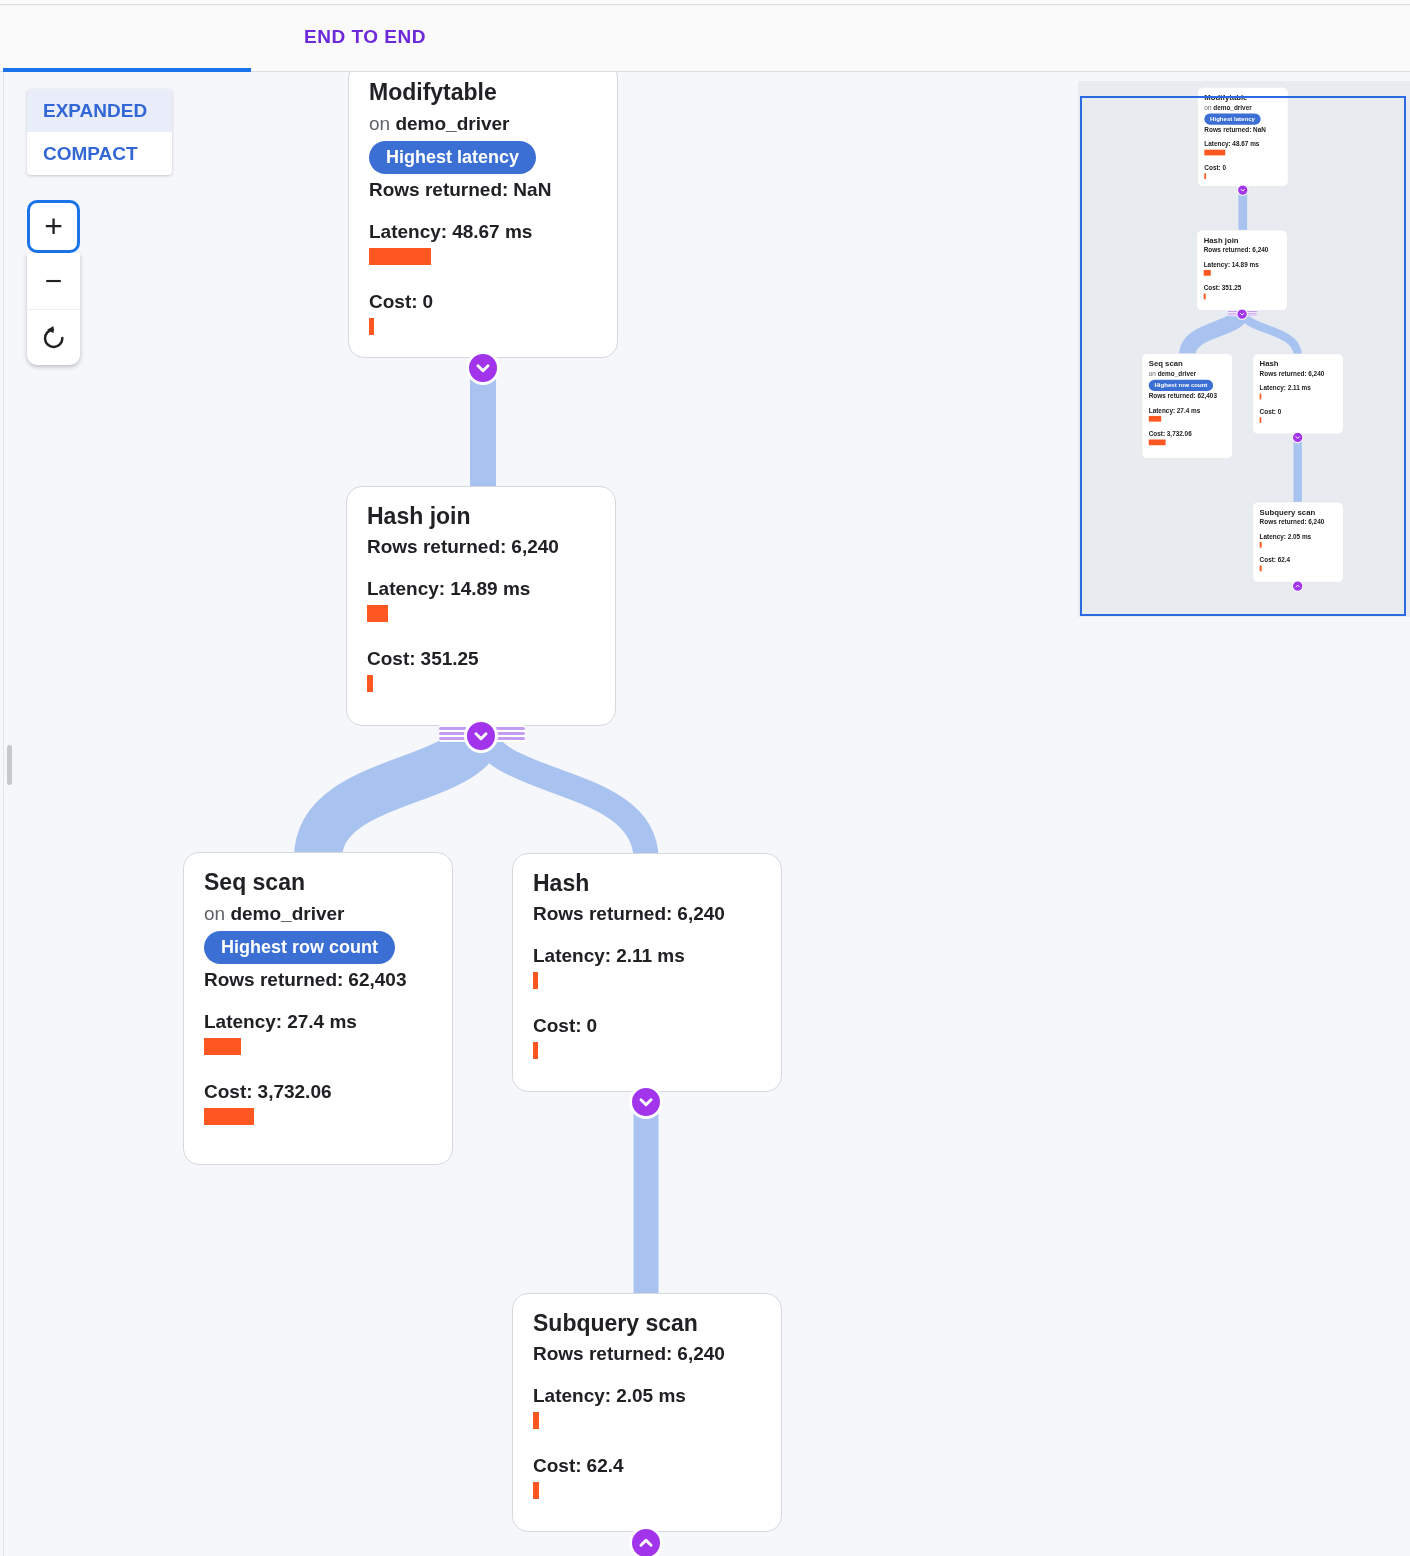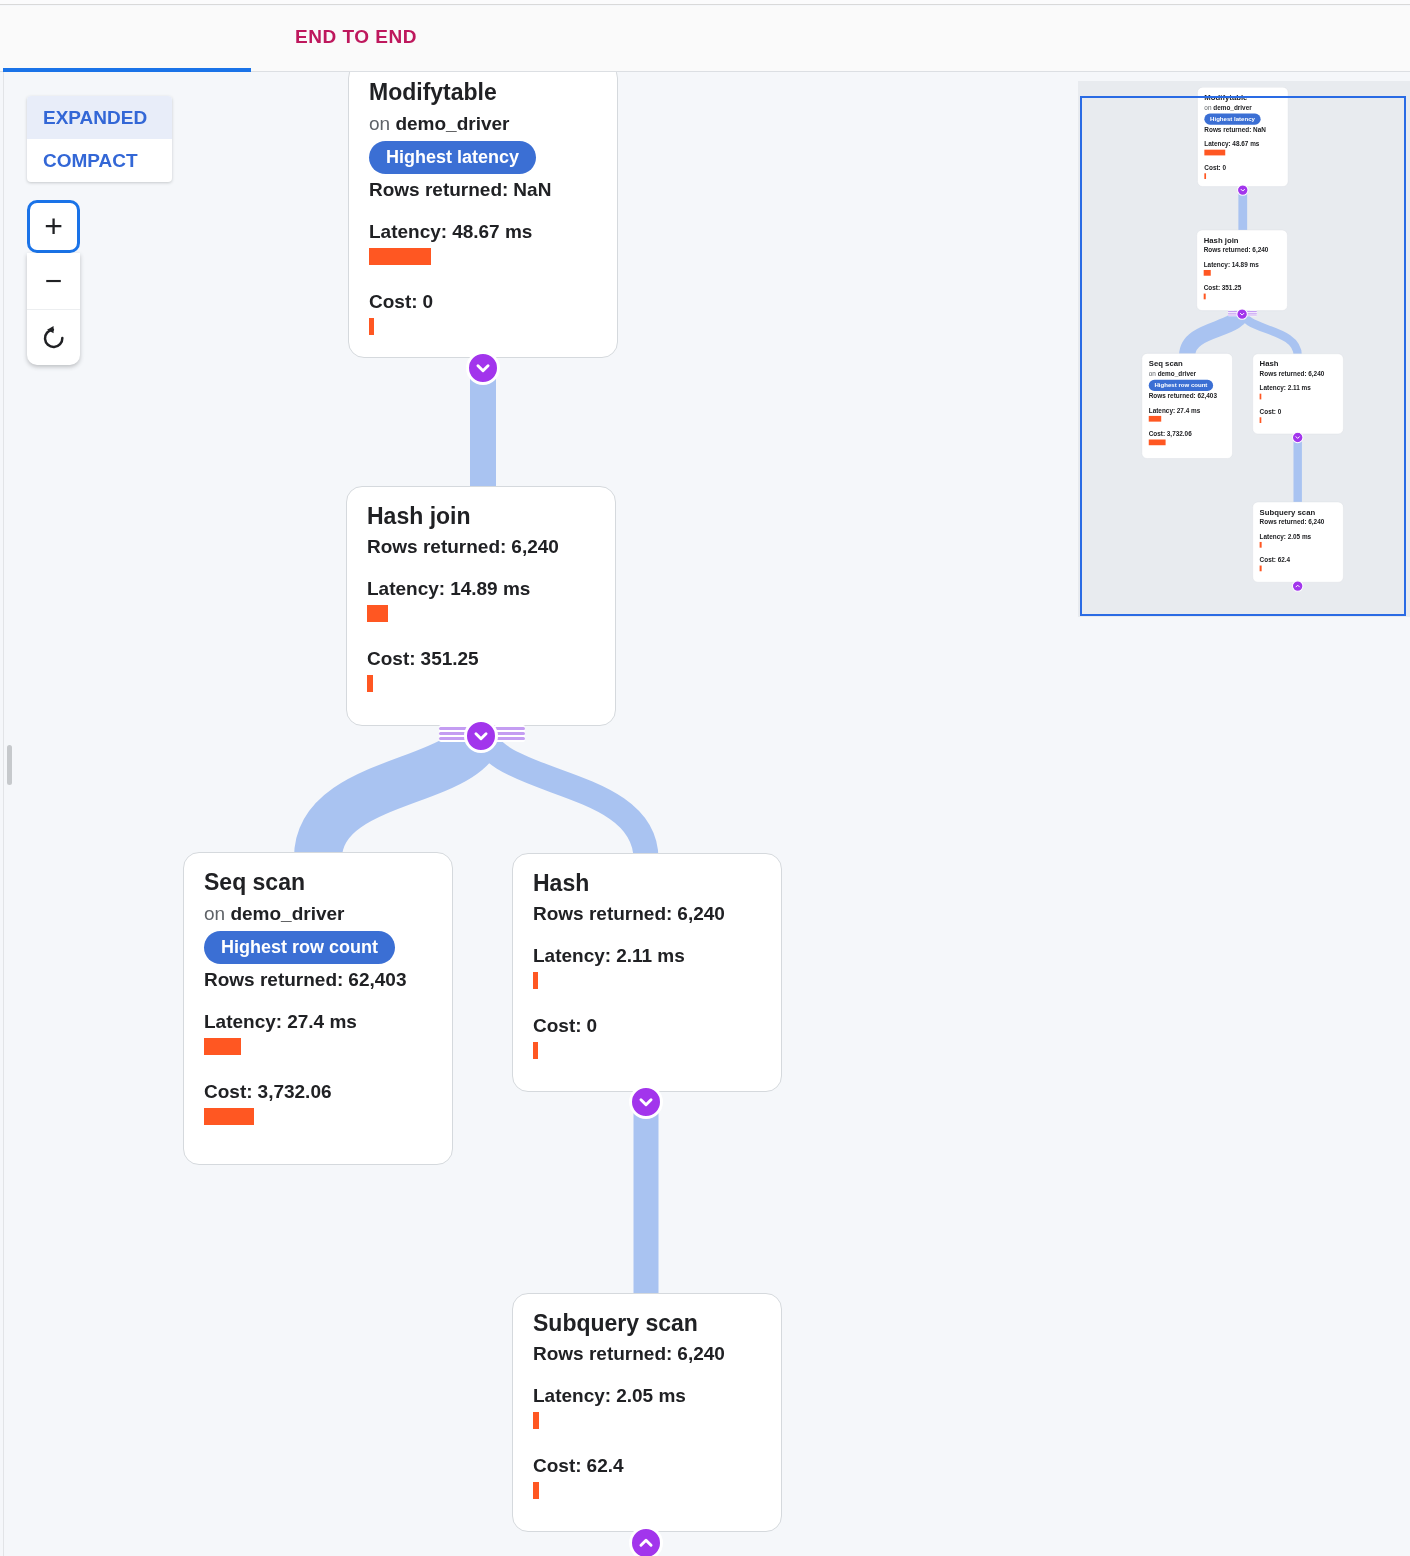--- a/index.html
+++ b/index.html
@@ -4,30 +4,30 @@
 <style>
   * { margin:0; padding:0; box-sizing:border-box; }
   html,body { width:1410px; height:1556px; overflow:hidden; }
   body { font-family:"Liberation Sans", sans-serif; background:#f5f7fa; color:#202124; position:relative; }
 
   
   .topstrip { position:absolute; left:0; top:0; width:1410px; height:5px; background:#fbfbfc; border-bottom:1px solid #d9d9d9; z-index:40; }
   .tabbar { position:absolute; left:0; top:6px; width:1410px; height:66px; background:#fafafa; border-bottom:1px solid #dcdfe3; z-index:40; }
   .tab { position:absolute; top:0; height:62px; display:flex; align-items:center; justify-content:center; font-size:19px; font-weight:700; letter-spacing:.5px; cursor:pointer; }
   .tab.query { left:3px; width:248px; color:#1a73e8; }
-  .tab.e2e { left:251px; width:210px; color:#be185d; }
+  .tab.e2e { left:260px; width:210px; color:#6d28d9; }
   .tab-underline { position:absolute; left:3px; bottom:-1px; width:248px; height:4px; background:#1a73e8; }
 
   
   .canvas { position:absolute; left:0; top:72px; width:1410px; height:1484px; background:#f5f7fa; overflow:hidden; }
   .left-hairline { position:absolute; left:3px; top:0; width:1px; height:100%; background:#e2e4e7; }
   .left-scroll-thumb { position:absolute; left:7px; top:673px; width:5px; height:40px; background:#c6c9cc; border-radius:3px; }
 
   
-  .view-toggle { position:absolute; left:27px; top:24px; width:145px; background:#fff; border-radius:4px; box-shadow:0 1px 3px rgba(60,64,67,.25); overflow:hidden; z-index:30; }
+  .view-toggle { position:absolute; left:27px; top:17px; width:145px; background:#fff; border-radius:4px; box-shadow:0 1px 3px rgba(60,64,67,.25); overflow:hidden; z-index:30; }
   .view-toggle .row { height:43px; display:flex; align-items:center; padding-left:16px; font-size:19px; font-weight:700; color:#3367d6; cursor:pointer; }
   .view-toggle .row.selected { background:#e8edf9; }
 
   .zoomcol { position:absolute; left:27px; top:128px; width:53px; z-index:30; }
   .zoom-plus { width:53px; height:53px; background:#fff; border:3px solid #1a73e8; border-radius:10px; display:flex; align-items:center; justify-content:center; font-size:32px; font-weight:400; color:#202124; cursor:pointer; }
   .zoom-rest { width:53px; background:#fff; border-radius:0 0 10px 10px; box-shadow:0 2px 4px rgba(60,64,67,.3); }
   .zoom-btn { width:53px; height:56px; display:flex; align-items:center; justify-content:center; font-size:30px; color:#202124; cursor:pointer; }
   .zoom-btn + .zoom-btn { border-top:1px solid #eceef0; }
 
   

